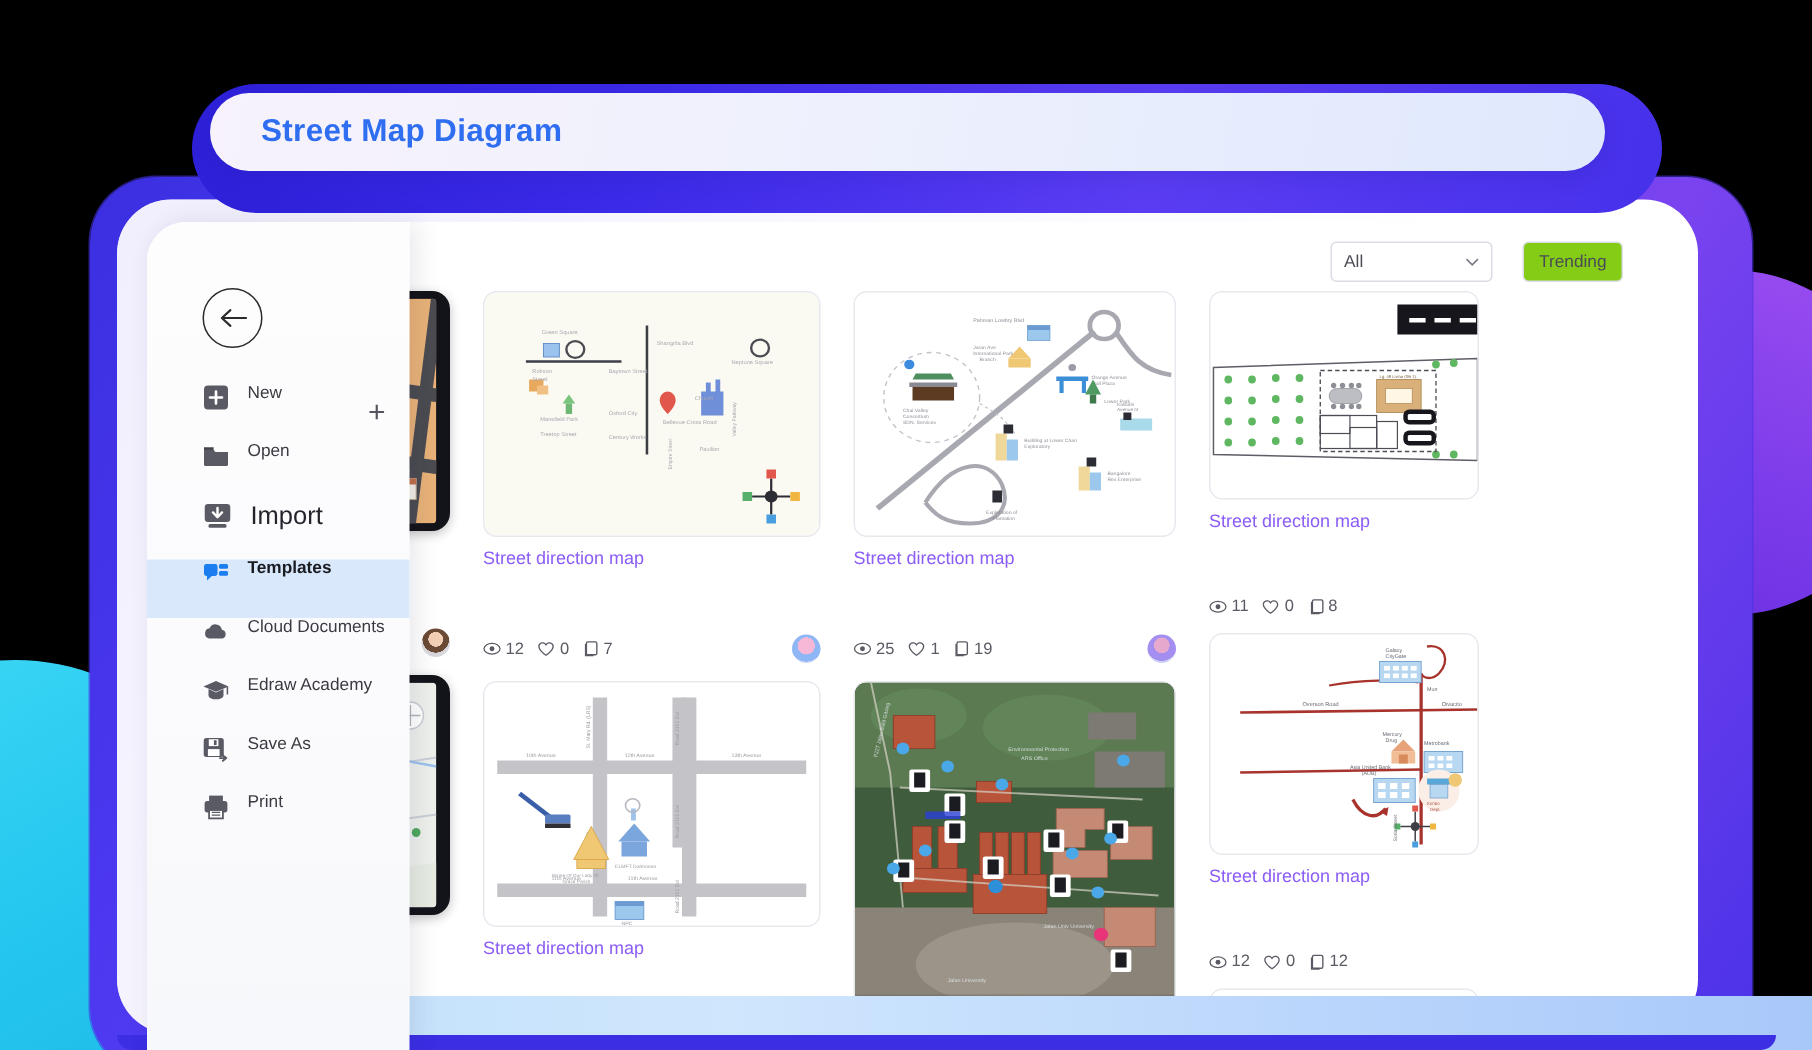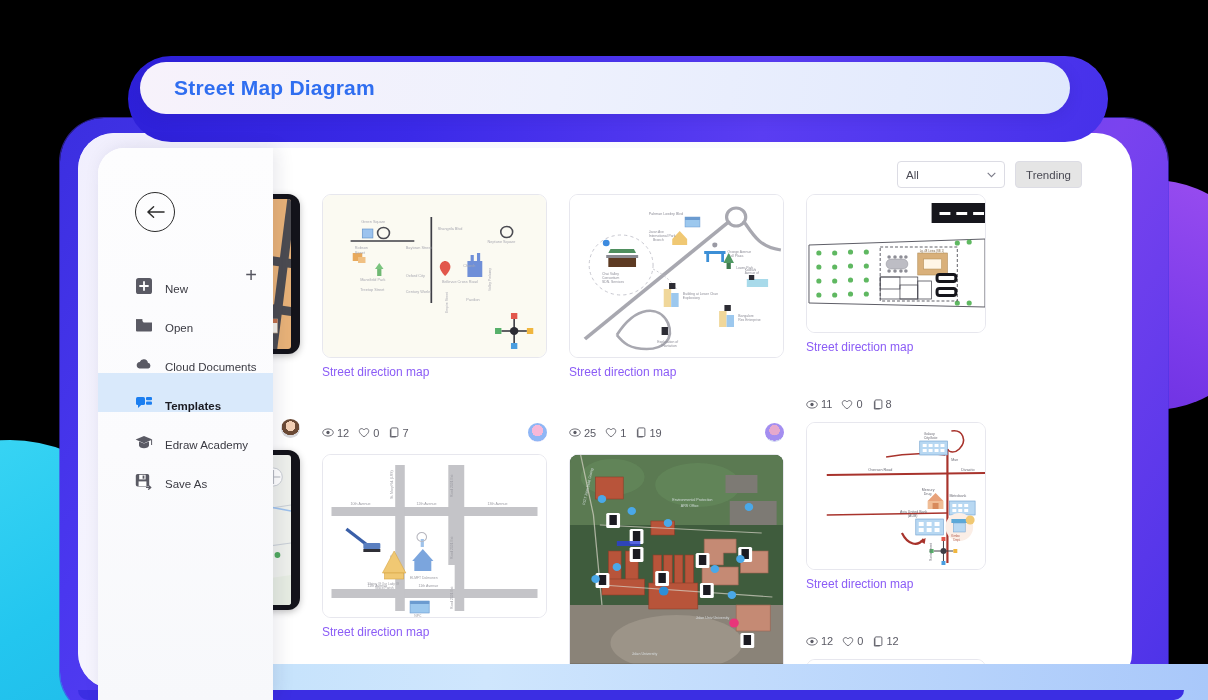--- a/index.html
+++ b/index.html
@@ -80,42 +80,42 @@
     box-shadow:4px 0 18px rgba(30,30,70,.10);
     z-index:6;
   }
   .back-circle{
     position:absolute;left:37px;top:44px;width:38px;height:38px;border-radius:50%;
     border:1.6px solid #2b2b2b;display:flex;align-items:center;justify-content:center;
     cursor:pointer;
   }
   .menu{position:absolute;left:0;top:108px;width:100%;}
   .menu-item{
-    display:flex;align-items:flex-end;height:39px;padding-left:37px;
+    display:flex;align-items:flex-start;height:39px;padding-left:37px;
     cursor:pointer;position:relative;
   }
   .menu-item.active{background:#d9e9fb;}
   .mi-ico{width:18px;height:18px;margin-right:12px;flex:0 0 18px;display:block;}
   .mi-label{font-size:11.5px;color:#3a3a42;white-space:nowrap;}
   .menu-item.active .mi-label{font-weight:bold;color:#1b1b22;}
   .menu-item.big .mi-label{font-size:17px;color:#24242c;}
   .menu-item.big .mi-ico{width:20px;height:20px;flex:0 0 20px;}
   .plus-add{
     position:absolute;right:16px;top:9px;font-size:20px;color:#565660;line-height:1;
   }
   .toolbar{
-    position:absolute;right:26px;top:13px;display:flex;gap:10px;align-items:center;
+    position:absolute;right:26px;top:13px;display:flex;gap:20px;align-items:center;
   }
   .select-all{
     width:90px;height:25px;border:1px solid #dcdce4;border-radius:4px;background:#fff;
     display:flex;align-items:center;justify-content:space-between;padding:0 8px;
     font-size:11.5px;color:#4b4b55;cursor:pointer;
   }
   .pill-trending{
-    height:25px;border:1px solid #dcdce4;border-radius:4px;background:#e5e5e5;
+    height:25px;border:1px solid #dcdce4;border-radius:4px;background:#84cc16;
     display:flex;align-items:center;padding:0 10px;font-size:11.5px;color:#4b4b55;cursor:pointer;
   }
 
   .grid{
     position:absolute;left:0;top:46px;right:0;bottom:0;
     display:grid;grid-template-columns:202px 225px 215px 180px;gap:11px 22px;
     padding-left:0;
   }
   .cardcol{display:flex;flex-direction:column;gap:12px;}
 
@@ -971,36 +971,44 @@
       </div>
 
       <div class="menu-item">
         <svg class="mi-ico" viewBox="0 0 18 18">
           <path d="M1 4.4 h6 l1.6 2 H17 v8.2 a1 1 0 0 1 -1 1 H2 a1 1 0 0 1 -1 -1z" fill="#5a5a64"></path>
           <path d="M1 3.2 h6.4 v1.6 H1z" fill="#44444d"></path>
         </svg>
         <span class="mi-label">Open</span>
       </div>
 
-
-      <div class="menu-item">
-        <svg class="mi-ico" viewBox="0 0 18 18">
-          <path d="M4.4 13.6 a3.4 3.4 0 0 1 .3 -6.7 a4.3 4.3 0 0 1 8.2 .9 a3 3 0 0 1 .5 5.8z" fill="#5a5a64"></path>
+      <div class="menu-item big">
+        <svg class="mi-ico" viewBox="0 0 20 20">
+          <rect x="1.5" y="2" width="17" height="12" rx="2.2" fill="#5a5a64"></rect>
+          <path d="M10 4.6 V10 M7 7.6 L10 10.8 L13 7.6" stroke="#fff" stroke-width="1.6" fill="none" stroke-linecap="round" stroke-linejoin="round"></path>
+          <rect x="4" y="15.4" width="12" height="2.4" rx="1" fill="#5a5a64"></rect>
         </svg>
-        <span class="mi-label">Cloud Documents</span>
+        <span class="mi-label">Import</span>
       </div>
 
       <div class="menu-item active">
         <svg class="mi-ico" viewBox="0 0 18 18">
           <rect x="1" y="3" width="9" height="8" rx="1.6" fill="#1b7ef0"></rect>
           <path d="M3 11 L3 14 L6.2 11z" fill="#1b7ef0"></path>
           <rect x="11" y="3" width="6" height="3.2" rx="1" fill="#1b7ef0"></rect>
           <rect x="11" y="7.6" width="6" height="3.2" rx="1" fill="#1b7ef0"></rect>
         </svg>
         <span class="mi-label">Templates</span>
+      </div>
+
+      <div class="menu-item">
+        <svg class="mi-ico" viewBox="0 0 18 18">
+          <path d="M4.4 13.6 a3.4 3.4 0 0 1 .3 -6.7 a4.3 4.3 0 0 1 8.2 .9 a3 3 0 0 1 .5 5.8z" fill="#5a5a64"></path>
+        </svg>
+        <span class="mi-label">Cloud Documents</span>
       </div>
 
       <div class="menu-item">
         <svg class="mi-ico" viewBox="0 0 18 18">
           <path d="M9 3 L17.4 6.6 L9 10.2 L0.6 6.6z" fill="#5a5a64"></path>
           <path d="M4 8.4 V12.6 c0 1.6 2.4 2.6 5 2.6 s5 -1 5 -2.6 V8.4 L9 10.6z" fill="#5a5a64"></path>
           <path d="M16.6 7 V12" stroke="#5a5a64" stroke-width="1" fill="none"></path>
         </svg>
         <span class="mi-label">Edraw Academy</span>
       </div>
@@ -1011,20 +1019,29 @@
           <rect x="0.8" y="2" width="13.4" height="12.6" rx="1.8" fill="#5a5a64"></rect>
           <rect x="4.2" y="2.8" width="6.4" height="4.6" fill="#fff"></rect>
           <rect x="7.6" y="3.5" width="1.8" height="3.2" fill="#5a5a64"></rect>
           <rect x="3.6" y="9.4" width="7.8" height="4.6" fill="#fff"></rect>
           <path d="M11.6 15.4 h3.6 M13.6 13.6 L15.8 15.4 L13.6 17.2" stroke="#5a5a64" stroke-width="1.3" fill="none" stroke-linecap="round" stroke-linejoin="round"></path>
         </svg>
         <span class="mi-label">Save As</span>
       </div>
 
 
+      <div class="menu-item">
+        <svg class="mi-ico" viewBox="0 0 18 18">
+          <rect x="4.4" y="1.4" width="9.2" height="4" fill="#5a5a64"></rect>
+          <rect x="1.4" y="5" width="15.2" height="7.6" rx="1.8" fill="#5a5a64"></rect>
+          <rect x="4.4" y="11" width="9.2" height="5.6" fill="#fff" stroke="#5a5a64" stroke-width="1.2"></rect>
+          <path d="M6.2 12.6 h5.6 M6.2 14.4 h5.6" stroke="#5a5a64" stroke-width=".9"></path>
+        </svg>
+        <span class="mi-label">Print</span>
+      </div>
 
     </div>
   </div>
 
   <div class="bottom-strip"></div>
   <div class="bottom-strip-2"></div>
 
   <div class="searchbar-shadow"></div>
   <div class="searchbar">
     <input class="search-input" type="text" value="Street Map Diagram" placeholder="Search templates" style="">

